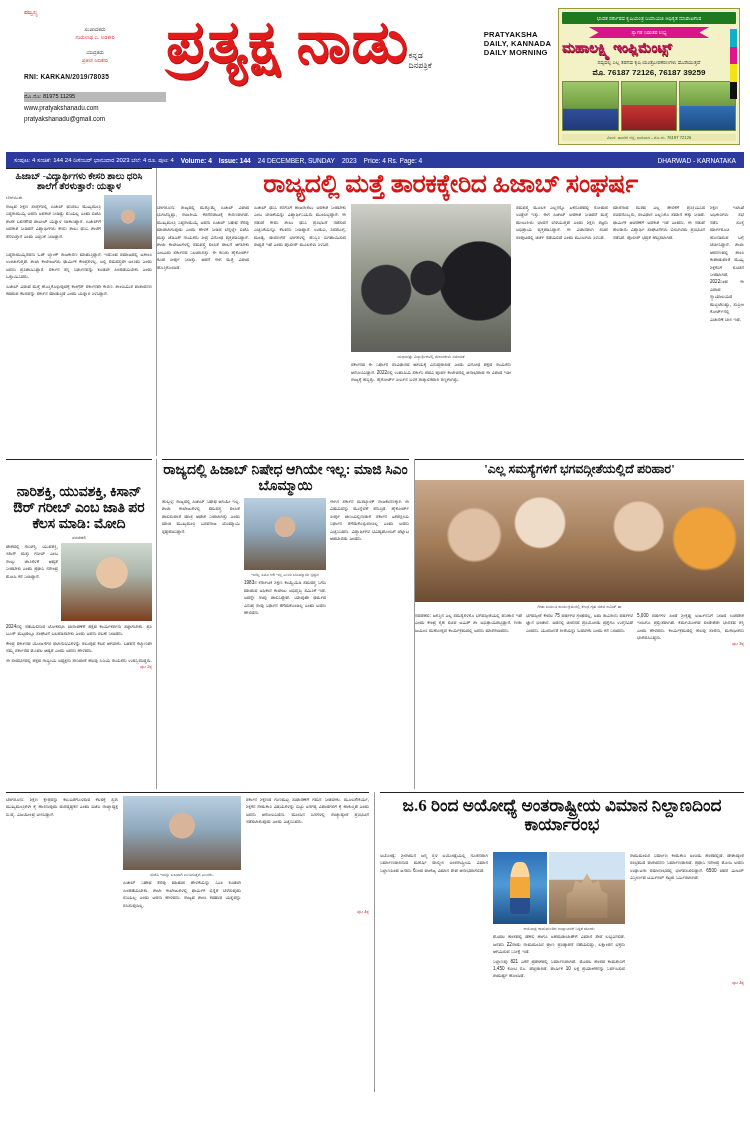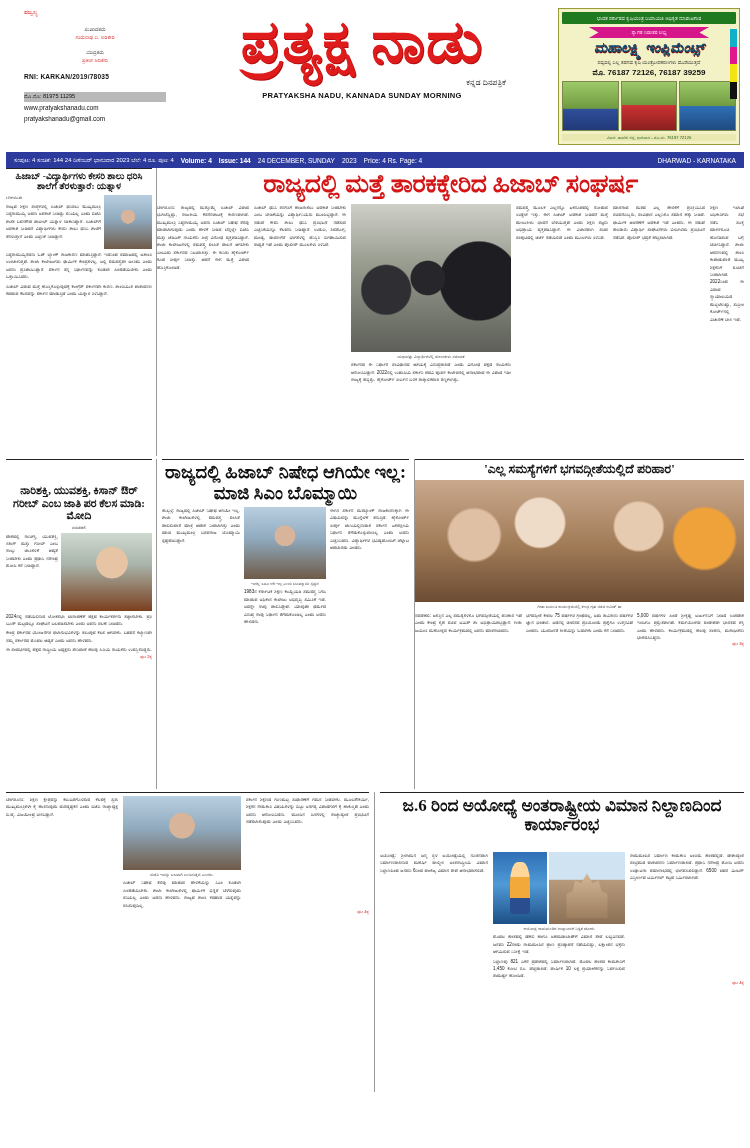--- a/index.html
+++ b/index.html
@@ -14,35 +14,35 @@
   .masthead{display:flex;align-items:flex-start;height:150px;padding-top:8px;box-sizing:border-box;}
   .mh-left{width:160px;padding-left:18px;box-sizing:border-box;font-size:6px;line-height:1.35;}
   .mh-bullet{color:#cc0000;font-size:6px;margin-bottom:9px;}
   .mh-people{text-align:center;font-size:5.4px;line-height:1.5;margin-bottom:7px;}
   .mh-people .role{color:#222;}
   .mh-people .nm{color:#cc1111;}
   .rni{font-size:6.6px;font-weight:bold;color:#111;margin:8px 0 11px 0;letter-spacing:.2px;}
   .contact{font-size:6.4px;line-height:1.75;color:#111;}
   .contact .ph{font-size:5.6px;}
 
-  .mh-center{flex:1;display:flex;flex-direction:column;align-items:center;justify-content:flex-start;padding-top:6px;}
+  .mh-center{flex:1;display:flex;flex-direction:row;align-items:center;justify-content:flex-start;padding-top:6px;}
   .logo{
     font-size:59px;line-height:.96;font-weight:bold;color:#e01b1b;
     letter-spacing:1px;white-space:nowrap;
     text-shadow:1px 1px 0 #b30f0f;
     font-family:"Liberation Serif", serif;
   }
   .sub-kn{font-size:8px;color:#222;margin-top:7px;align-self:flex-end;padding-right:52px;}
   .sub-en{font-size:7.6px;font-weight:bold;color:#111;letter-spacing:.25px;margin-top:3px;}
 
   .mh-right{width:182px;padding-right:4px;}
   .adbox{border:1px solid #9a9a3a;background:#f2f2c6;padding:3px;box-sizing:border-box;}
   .ad-top{background:#1f7a1f;color:#fff;font-size:5.2px;text-align:center;padding:2.5px 2px;border-radius:1px;}
   .ad-ribbon{background:#d6178c;color:#ffffff;font-size:5.2px;text-align:center;margin:3px auto;padding:2px 8px;width:60%;clip-path:polygon(0 0,100% 0,92% 50%,100% 100%,0 100%,8% 50%);}
-  .ad-name{color:#0c4a6e;font-weight:bold;font-size:13.5px;text-align:center;line-height:1.1;margin:2px 0 3px;text-shadow:.5px .5px 0 #7a0a0a;font-style:italic;}
+  .ad-name{color:#be185d;font-weight:bold;font-size:13.5px;text-align:left;line-height:1.1;margin:2px 0 3px;text-shadow:.5px .5px 0 #7a0a0a;}
   .ad-desc{font-size:5px;text-align:center;color:#222;margin-bottom:2px;}
   .ad-phone{font-size:8px;font-weight:bold;text-align:center;color:#111;margin-bottom:3px;}
   .ad-imgs{display:flex;gap:2px;height:50px;}
   .ad-img{flex:1;position:relative;overflow:hidden;border:.5px solid #7a8a4a;}
   .ad-foot{font-size:4.2px;text-align:center;color:#1f5c1f;margin-top:3px;background:#e8e8b0;padding:1px;}
   .colorbar{position:absolute;right:2px;top:20px;width:7px;height:70px;display:flex;flex-direction:column;}
   .colorbar div{flex:1;}
 
   
   .infobar{
@@ -125,21 +125,21 @@
       <div class="contact">
         <div class="ph">ಮೊ.ನೊ: 81975 11295</div>
         <div>www.pratyakshanadu.com</div>
         <div>pratyakshanadu@gmail.com</div>
       </div>
     </div>
 
     <div class="mh-center">
       <div class="logo">ಪ್ರತ್ಯಕ್ಷ ನಾಡು</div>
       <div class="sub-kn">ಕನ್ನಡ ದಿನಪತ್ರಿಕೆ</div>
-      <div class="sub-en">PRATYAKSHA NADU, KANNADA SUNDAY MORNING</div>
+      <div class="sub-en">PRATYAKSHA DAILY, KANNADA DAILY MORNING</div>
     </div>
 
     <div class="mh-right">
       <div class="adbox" style="position:relative;">
         <div class="ad-top">ಭಾರತ ಸರ್ಕಾರದ ಕೃಷಿಯಂತ್ರ ರಿಯಾಯಿತಿ ಅಧಿಕೃತ ಮಾರಾಟಗಾರ</div>
         <div class="ad-ribbon">ಸ್ವಾಗತ ನಿರಂತರ ಲಭ್ಯ</div>
         <div class="ad-name">ಮಹಾಲಕ್ಷ್ಮಿ ಇಂಪ್ಲಿಮೆಂಟ್ಸ್</div>
         <div class="ad-desc">ಸದ್ಯದಲ್ಲಿ ಎಲ್ಲ ತರಹದ ಕೃಷಿ ಯಂತ್ರೋಪಕರಣಗಳು ದೊರೆಯುತ್ತವೆ</div>
         <div class="ad-phone">ಮೊ. 76187 72126, 76187 39259</div>
         <div class="ad-imgs">
@@ -202,35 +202,35 @@
         <div style="width:92px;" class="body-txt">ಮಾತನಾದ ಮತದ ಎಲ್ಲ ಹೇಳಿಕೆಗೆ ಪ್ರತಿಕ್ರಿಯಿಸಿದ ಸಚಿವರೊಬ್ಬರು, ಸಂವಿಧಾನ ಎಲ್ಲರಿಗೂ ಸಮಾನ ಹಕ್ಕು ನೀಡಿದೆ. ಧಾರ್ಮಿಕ ಆಚರಣೆಗೆ ಅವಕಾಶ ಇದೆ ಎಂದರು. ಈ ನಡುವೆ ಹಲವಾರು ವಿದ್ಯಾರ್ಥಿ ಸಂಘಟನೆಗಳು ಬೀದಿಗಿಳಿದು ಪ್ರತಿಭಟನೆ ನಡೆಸಿವೆ. ಪೊಲೀಸ್ ಭದ್ರತೆ ಹೆಚ್ಚಿಸಲಾಗಿದೆ.</div>
         <div style="flex:1;" class="body-txt">ಶಿಕ್ಷಣ ಇಲಾಖೆ ಅಧಿಕಾರಿಗಳು ಸಭೆ ನಡೆಸಿ ಸೂಕ್ತ ಮಾರ್ಗಸೂಚಿ ಹೊರಡಿಸುವ ಬಗ್ಗೆ ಚರ್ಚಿಸಿದ್ದಾರೆ. ಶಾಲಾ ಆವರಣದಲ್ಲಿ ಶಾಂತಿ ಕಾಪಾಡುವಂತೆ ಮುಖ್ಯ ಶಿಕ್ಷಕರಿಗೆ ಸೂಚನೆ ನೀಡಲಾಗಿದೆ. 2022ರಿಂದ ಈ ವಿವಾದ ನ್ಯಾಯಾಲಯದ ಮೆಟ್ಟಿಲೇರಿದ್ದು, ಸುಪ್ರೀಂ ಕೋರ್ಟ್‌ನಲ್ಲಿ ವಿಚಾರಣೆ ಬಾಕಿ ಇದೆ.</div>
       </div>
     </div>
   </div>
 
   <div class="sec" style="margin-top:3px;height:330px;">
 
     <div class="col" style="width:150px;padding-right:4px;">
       <div class="rule" style="border-top:1.5px solid #222;margin-bottom:2px;"></div>
-      <div class="hl-blk" style="font-size:11px;text-align:center;margin-bottom:3px;margin-top:24px;">ನಾರಿಶಕ್ತಿ, ಯುವಶಕ್ತಿ, ಕಿಸಾನ್ ಔರ್ ಗರೀಬ್ ಎಂಬ ಜಾತಿ ಪರ ಕೆಲಸ ಮಾಡಿ: ಮೋದಿ</div>
+      <div class="hl-blk" style="font-size:14px;text-align:center;margin-bottom:3px;margin-top:24px;">ನಾರಿಶಕ್ತಿ, ಯುವಶಕ್ತಿ, ಕಿಸಾನ್ ಔರ್ ಗರೀಬ್ ಎಂಬ ಜಾತಿ ಪರ ಕೆಲಸ ಮಾಡಿ: ಮೋದಿ</div>
       <div class="byline">ನವದೆಹಲಿ</div>
       <div style="display:flex;gap:3px;">
         <div style="width:52px;" class="body-txt">ದೇಶದಲ್ಲಿ ನಾರಿಶಕ್ತಿ, ಯುವಶಕ್ತಿ, ಕಿಸಾನ್ ಮತ್ತು ಗರೀಬ್ ಎಂಬ ನಾಲ್ಕು ಜಾತಿಗಳಿಗೆ ಆದ್ಯತೆ ನೀಡಬೇಕು ಎಂದು ಪ್ರಧಾನಿ ನರೇಂದ್ರ ಮೋದಿ ಕರೆ ನೀಡಿದ್ದಾರೆ.</div>
         <div class="ph modi" style="flex:1;height:78px;"></div>
       </div>
       <div class="body-txt" style="margin-top:2px;">2024ರಲ್ಲಿ ನಡೆಯಲಿರುವ ಲೋಕಸಭಾ ಚುನಾವಣೆಗೆ ಪಕ್ಷದ ಕಾರ್ಯಕರ್ತರು ಸಜ್ಜಾಗಬೇಕು. ಪ್ರತಿ ಬೂತ್ ಮಟ್ಟದಲ್ಲೂ ಸಂಘಟನೆ ಬಲಪಡಿಸಬೇಕು ಎಂದು ಅವರು ಸಲಹೆ ನೀಡಿದರು.</div>
       <div class="body-txt" style="margin-top:2px;">ಕೇಂದ್ರ ಸರ್ಕಾರದ ಯೋಜನೆಗಳ ಫಲಾನುಭವಿಗಳನ್ನು ತಲುಪುವ ಕೆಲಸ ಆಗಬೇಕು. ಬಡವರ ಕಲ್ಯಾಣವೇ ನಮ್ಮ ಸರ್ಕಾರದ ಮೊದಲ ಆದ್ಯತೆ ಎಂದು ಅವರು ಹೇಳಿದರು.</div>
       <div class="body-txt" style="margin-top:2px;">ಈ ಸಂದರ್ಭದಲ್ಲಿ ಪಕ್ಷದ ರಾಷ್ಟ್ರೀಯ ಅಧ್ಯಕ್ಷರು ಸೇರಿದಂತೆ ಹಲವು ಹಿರಿಯ ನಾಯಕರು ಉಪಸ್ಥಿತರಿದ್ದರು.</div>
       <div class="redtag">ಪುಟ 2ಕ್ಕೆ</div>
     </div>
 
     <div class="col vline" style="width:258px;padding:0 5px;">
       <div class="rule" style="border-top:1.5px solid #222;margin-bottom:2px;"></div>
-      <div class="hl-blk" style="font-size:18px;text-align:center;margin-bottom:4px;">ರಾಜ್ಯದಲ್ಲಿ ಹಿಜಾಬ್ ನಿಷೇಧ ಆಗಿಯೇ ಇಲ್ಲ: ಮಾಜಿ ಸಿಎಂ ಬೊಮ್ಮಾಯಿ</div>
+      <div class="hl-blk" style="font-size:14px;text-align:center;margin-bottom:4px;">ರಾಜ್ಯದಲ್ಲಿ ಹಿಜಾಬ್ ನಿಷೇಧ ಆಗಿಯೇ ಇಲ್ಲ: ಮಾಜಿ ಸಿಎಂ ಬೊಮ್ಮಾಯಿ</div>
       <div style="display:flex;gap:4px;">
         <div style="width:78px;" class="body-txt">ಹುಬ್ಬಳ್ಳಿ: ರಾಜ್ಯದಲ್ಲಿ ಹಿಜಾಬ್ ನಿಷೇಧ ಆಗಿಯೇ ಇಲ್ಲ. ಶಾಲಾ ಕಾಲೇಜುಗಳಲ್ಲಿ ಸಮವಸ್ತ್ರ ಸಂಹಿತೆ ಪಾಲಿಸುವಂತೆ ಮಾತ್ರ ಆದೇಶ ನೀಡಲಾಗಿತ್ತು ಎಂದು ಮಾಜಿ ಮುಖ್ಯಮಂತ್ರಿ ಬಸವರಾಜ ಬೊಮ್ಮಾಯಿ ಸ್ಪಷ್ಟಪಡಿಸಿದ್ದಾರೆ.</div>
         <div style="width:82px;">
           <div class="ph portrait" style="width:82px;height:72px;"></div>
           <div class="caption">ಇದೆಲ್ಲ ಏನೂ ಆಗಿ ಇಲ್ಲ ಎಂದು ಬೊಮ್ಮಾಯಿ ಸ್ಪಷ್ಟನೆ</div>
           <div class="body-txt" style="margin-top:2px;">1983ರ ಕರ್ನಾಟಕ ಶಿಕ್ಷಣ ಕಾಯ್ದೆಯಡಿ ಸಮವಸ್ತ್ರ ನಿಗದಿ ಮಾಡುವ ಅಧಿಕಾರ ಕಾಲೇಜು ಅಭಿವೃದ್ಧಿ ಸಮಿತಿಗೆ ಇದೆ. ಅದನ್ನೇ ನಾವು ಪಾಲಿಸಿದ್ದೇವೆ. ಯಾವುದೇ ಧರ್ಮದ ವಿರುದ್ಧ ನಾವು ನಿರ್ಧಾರ ತೆಗೆದುಕೊಂಡಿಲ್ಲ ಎಂದು ಅವರು ಹೇಳಿದರು.</div>
         </div>
         <div style="flex:1;" class="body-txt">ಈಗಿನ ಸರ್ಕಾರ ಮತಬ್ಯಾಂಕ್ ರಾಜಕಾರಣಕ್ಕಾಗಿ ಈ ವಿಷಯವನ್ನು ಮುನ್ನೆಲೆಗೆ ತರುತ್ತಿದೆ. ಹೈಕೋರ್ಟ್ ತೀರ್ಪು ಜಾರಿಯಲ್ಲಿರುವಾಗ ಸರ್ಕಾರ ಏಕಪಕ್ಷೀಯ ನಿರ್ಧಾರ ತೆಗೆದುಕೊಳ್ಳುವಂತಿಲ್ಲ ಎಂದು ಅವರು ಎಚ್ಚರಿಸಿದರು. ವಿದ್ಯಾರ್ಥಿಗಳ ಭವಿಷ್ಯದೊಂದಿಗೆ ಚೆಲ್ಲಾಟ ಆಡಬಾರದು ಎಂದರು.</div>
       </div>
     </div>

